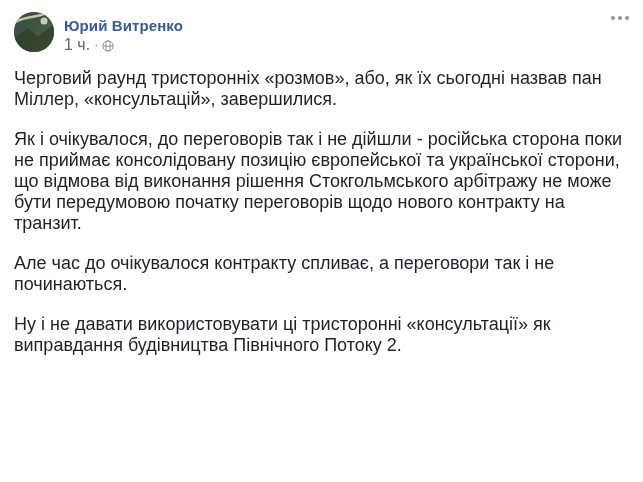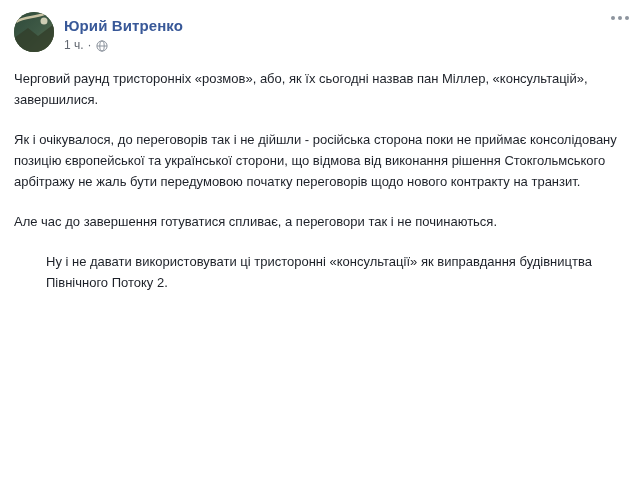--- a/index.html
+++ b/index.html
@@ -55,21 +55,21 @@
   }
   .meta-line {
     display: flex;
     align-items: center;
     margin-top: 3px;
     color: #616770;
     font-size: 12px;
   }
   .timestamp {
     color: #616770;
-    font-size: 12px;
+    font-size: 16px;
     line-height: 14px;
   }
   .dot-sep {
     margin: 0 4px;
     color: #616770;
     font-size: 12px;
     line-height: 14px;
   }
   .globe-icon {
     display: inline-block;
@@ -91,27 +91,26 @@
     height: 4px;
     border-radius: 50%;
     background: #8d949e;
     display: block;
   }
   .post-body {
     padding: 16px 14px 0 14px;
   }
   .post-body p {
     margin: 0 0 19px 0;
-    font-size: 13px;
+    font-size: 18px;
     line-height: 21px;
     color: #1d2129;
   }
   .post-body p:last-child {
     margin-bottom: 0;
-    margin-left: 32px;
   }
 </style>
 </head>
 <body>
 
 <div class="post">
 
   <div class="post-header">
 
     <div class="avatar">
@@ -147,18 +146,18 @@
 
     <div class="menu-dots">
       <span></span>
       <span></span>
       <span></span>
     </div>
   </div>
 
   <div class="post-body">
     <p>Черговий раунд тристоронніх «розмов», або, як їх сьогодні назвав пан Міллер, «консультацій», завершилися.</p>
-    <p>Як і очікувалося, до переговорів так і не дійшли - російська сторона поки не приймає консолідовану позицію європейської та української сторони, що відмова від виконання рішення Стокгольмського арбітражу не жаль бути передумовою початку переговорів щодо нового контракту на транзит.</p>
-    <p>Але час до завершення готуватися спливає, а переговори так і не починаються.</p>
+    <p>Як і очікувалося, до переговорів так і не дійшли - російська сторона поки не приймає консолідовану позицію європейської та української сторони, що відмова від виконання рішення Стокгольмського арбітражу не може бути передумовою початку переговорів щодо нового контракту на транзит.</p>
+    <p>Але час до очікувалося контракту спливає, а переговори так і не починаються.</p>
     <p>Ну і не давати використовувати ці тристоронні «консультації» як виправдання будівництва Північного Потоку 2.</p>
   </div>
 
 </div>
 
 </body></html>

